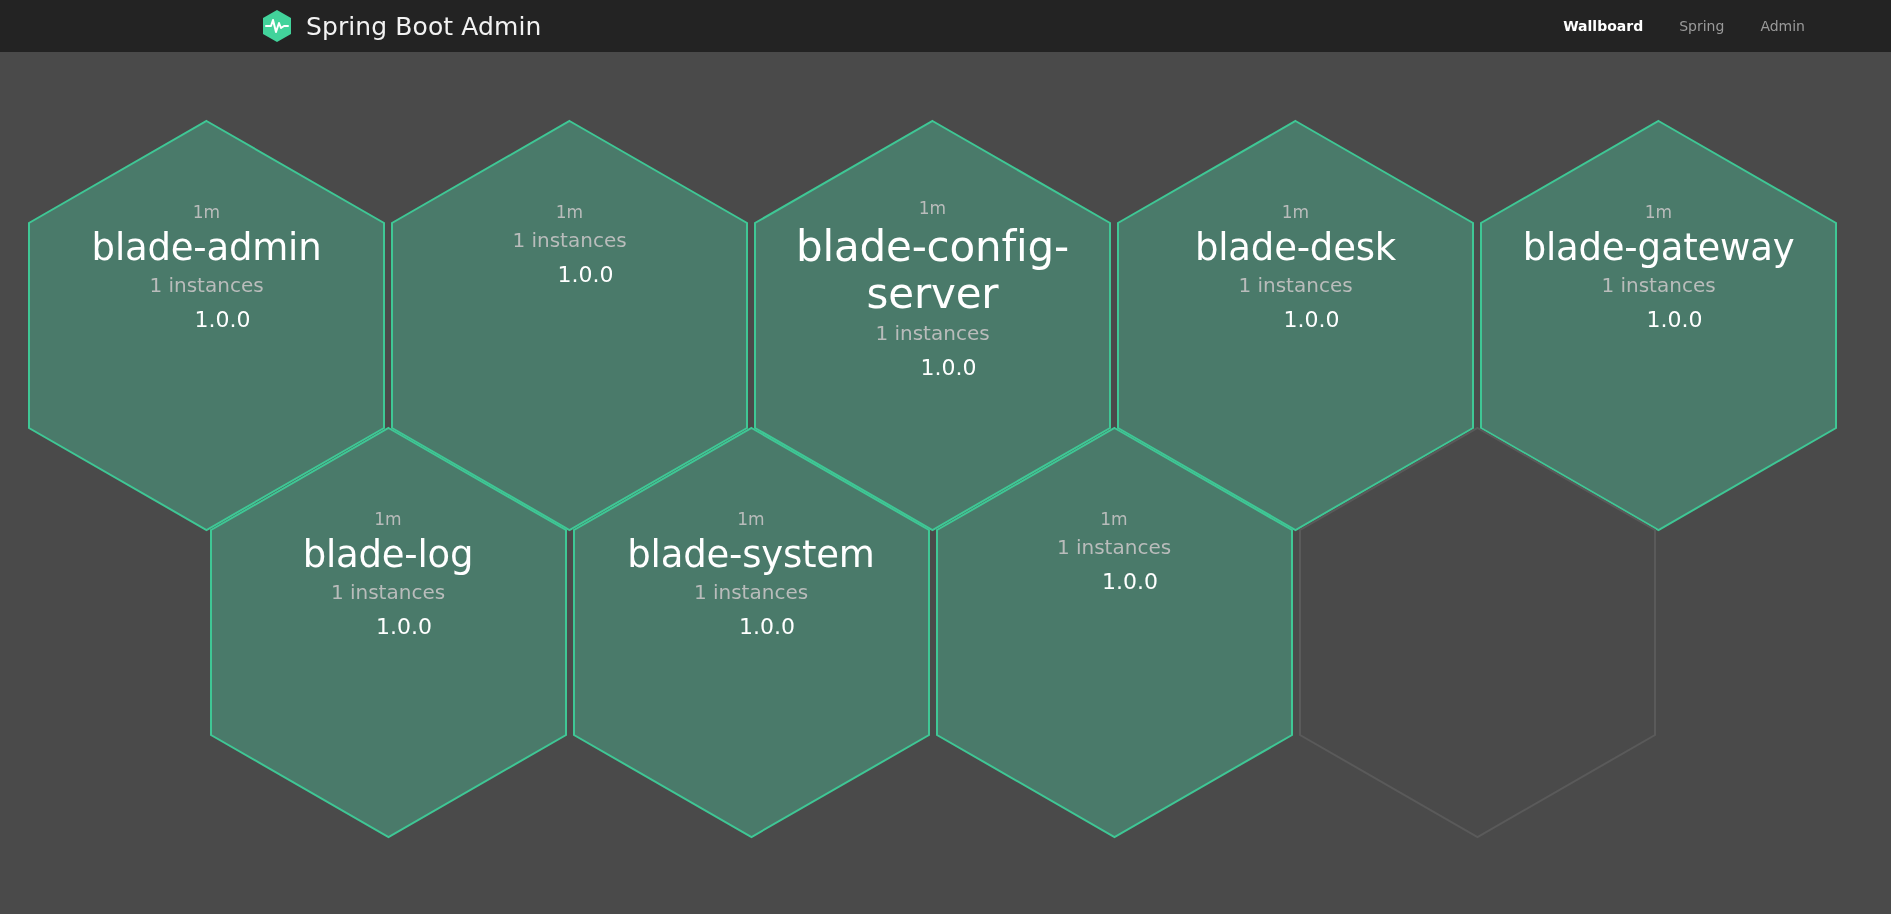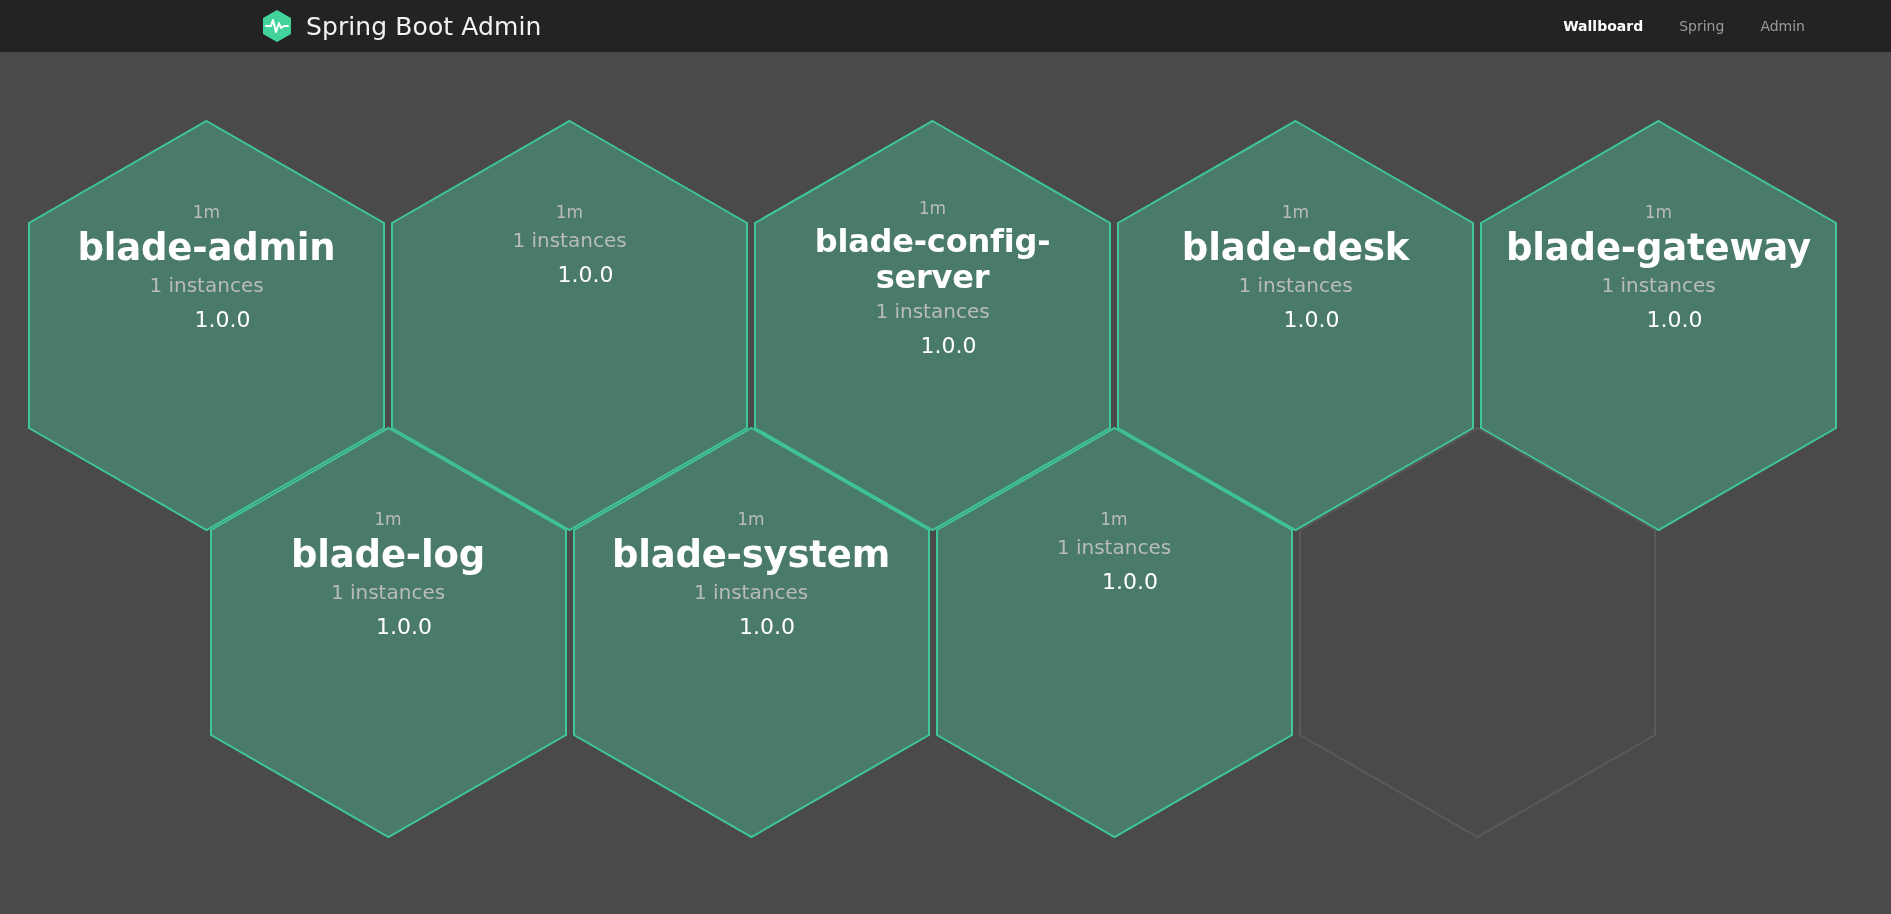--- a/index.html
+++ b/index.html
@@ -131,30 +131,30 @@
 
   .hex-uptime {
     font-size: 17px;
     color: #b9bcbb;
     line-height: 1.2;
     margin-bottom: 6px;
   }
 
   .hex-name {
     font-size: 37px;
-    font-weight: 700;
+    font-weight: 400;
     color: #ffffff;
     line-height: 1.1;
     letter-spacing: -0.2px;
     padding: 0 12px;
     word-break: break-word;
   }
 
   .hex-name.small {
-    font-size: 32px;
+    font-size: 42px;
   }
 
   .hex-instances {
     font-size: 20px;
     color: #b9bcbb;
     line-height: 1.2;
     margin-top: 4px;
   }
 
   .hex-version {

